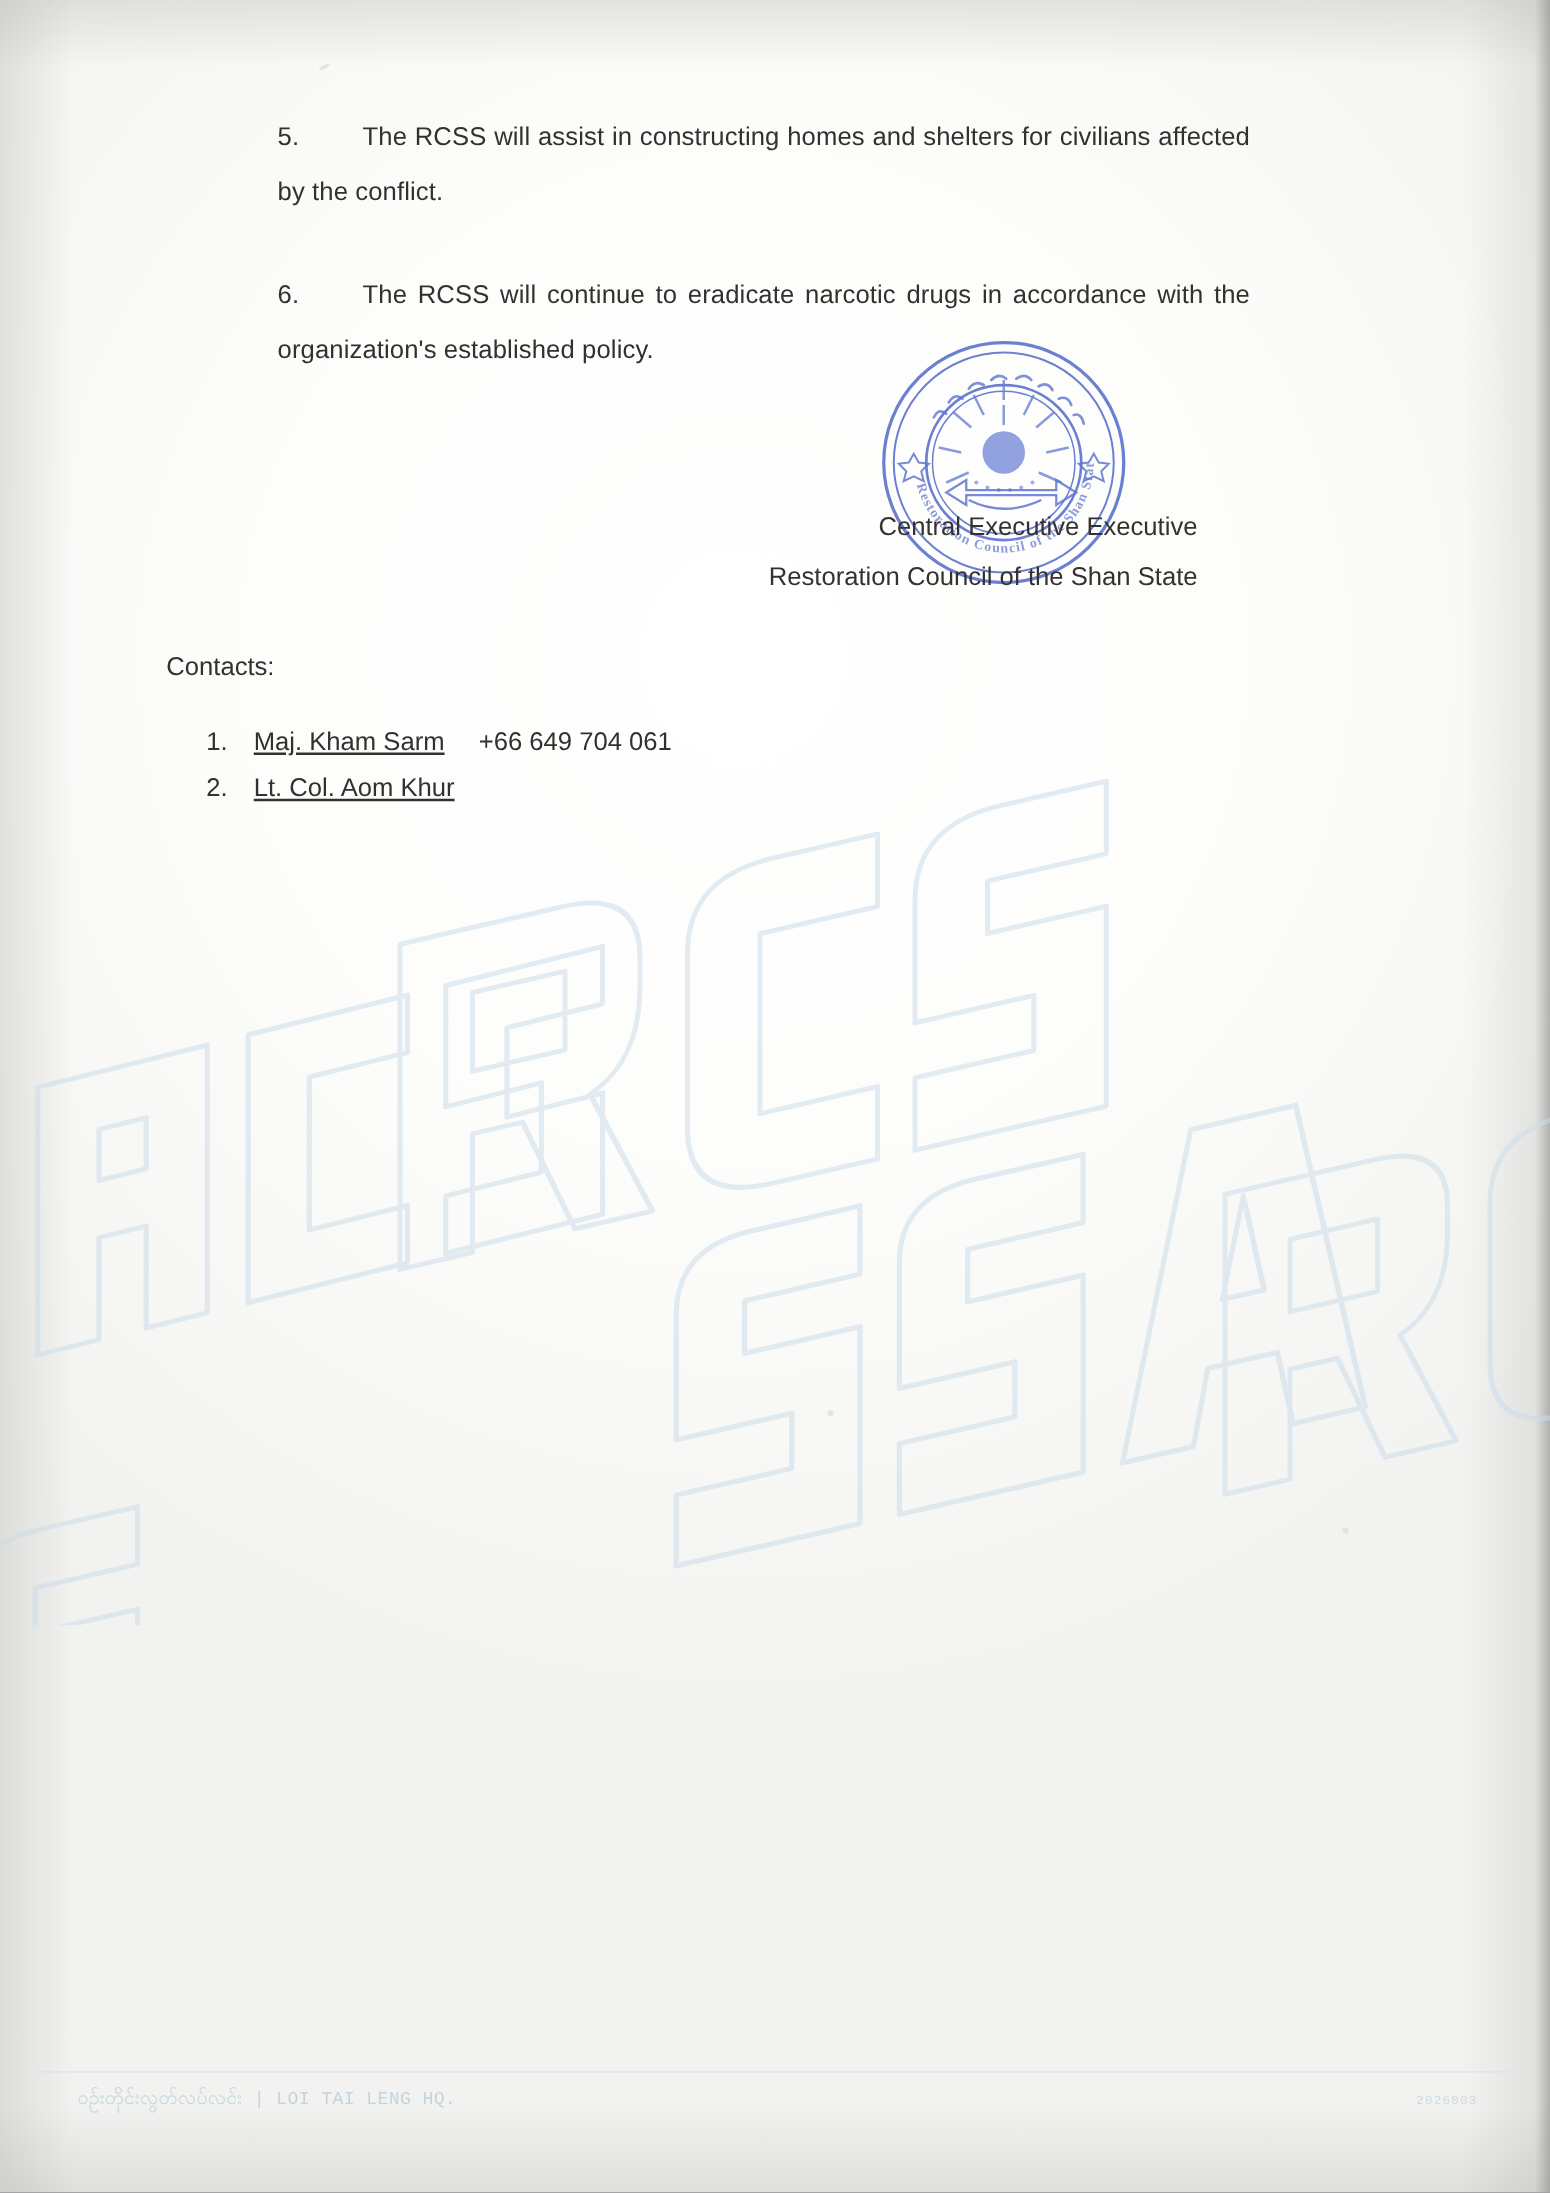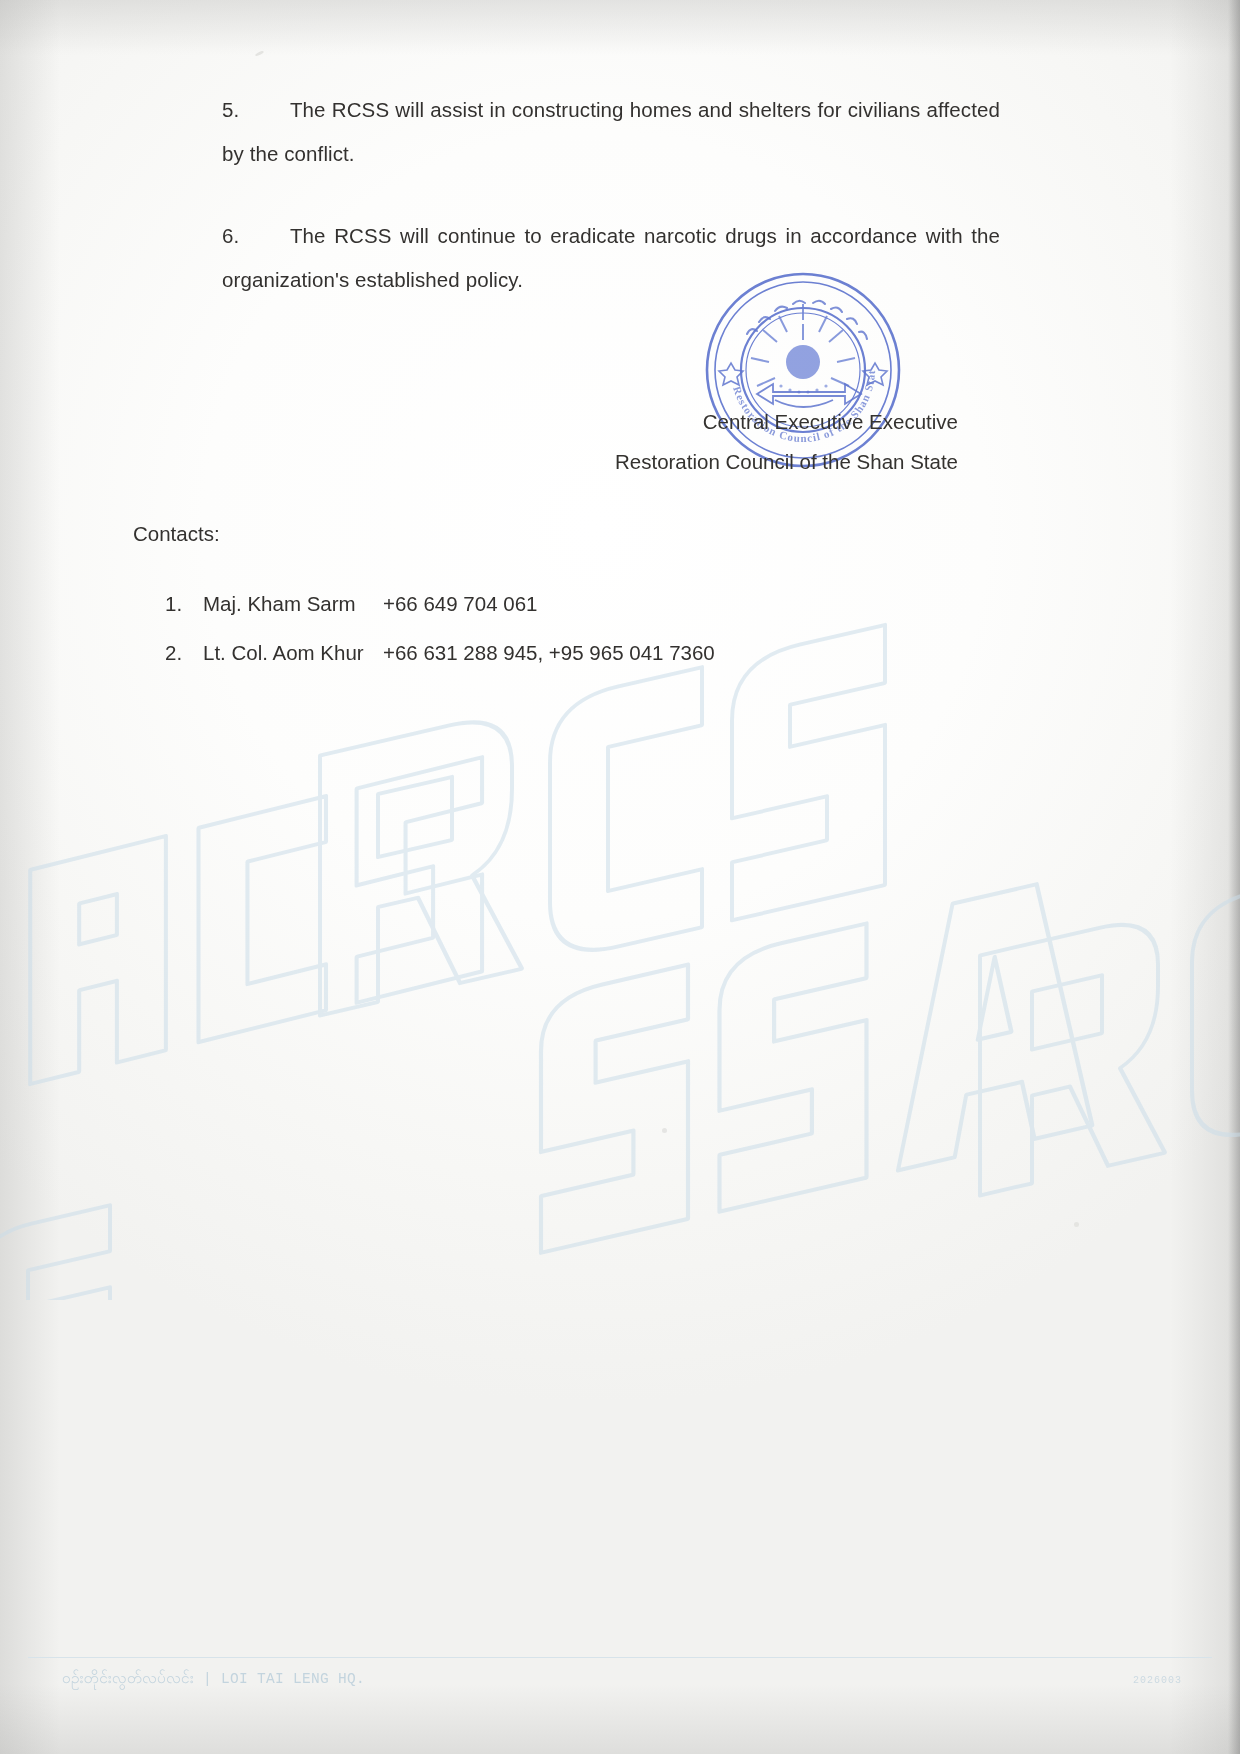--- a/index.html
+++ b/index.html
@@ -109,36 +109,37 @@
   .contacts {
     position: absolute;
     left: 133px;
     top: 517px;
     width: 700px;
   }
   .contacts-title {
     font-size: 20.5px;
     line-height: 34px;
     color: #33312f;
-    margin-bottom: 22px;
+    margin-bottom: 12px;
   }
   .contact-row {
     display: flex;
     align-items: baseline;
     font-size: 20.5px;
     line-height: 37px;
     color: #33312f;
   }
   .contact-idx {
     width: 38px;
     padding-left: 32px;
     box-sizing: content-box;
   }
   .contact-name {
     width: 180px;
+    text-decoration: underline;
   }
   .contact-phone {
     white-space: nowrap;
     margin-top: 12px;
   }
 
   
   .footer-rule {
     position: absolute;
     left: 28px;
@@ -304,21 +305,20 @@
 
     <div class="contact-row">
       <span class="contact-idx">1.</span>
       <span class="contact-name">Maj. Kham Sarm</span>
       <span class="contact-phone">+66 649 704 061</span>
     </div>
 
     <div class="contact-row">
       <span class="contact-idx">2.</span>
       <span class="contact-name">Lt. Col. Aom Khur</span>
-      <span class="contact-phone">+66 631 288 945, +95 965 041 7360</span>
     </div>
   </div>
 
   <div class="footer-rule"></div>
   <div class="footer">
     <div class="footer-left">
       <span class="mm">ဝဥ်းတိုင်းလွတ်လပ်လင်း</span>
       <span>|</span>
       <span>LOI TAI LENG HQ.</span>
     </div>

